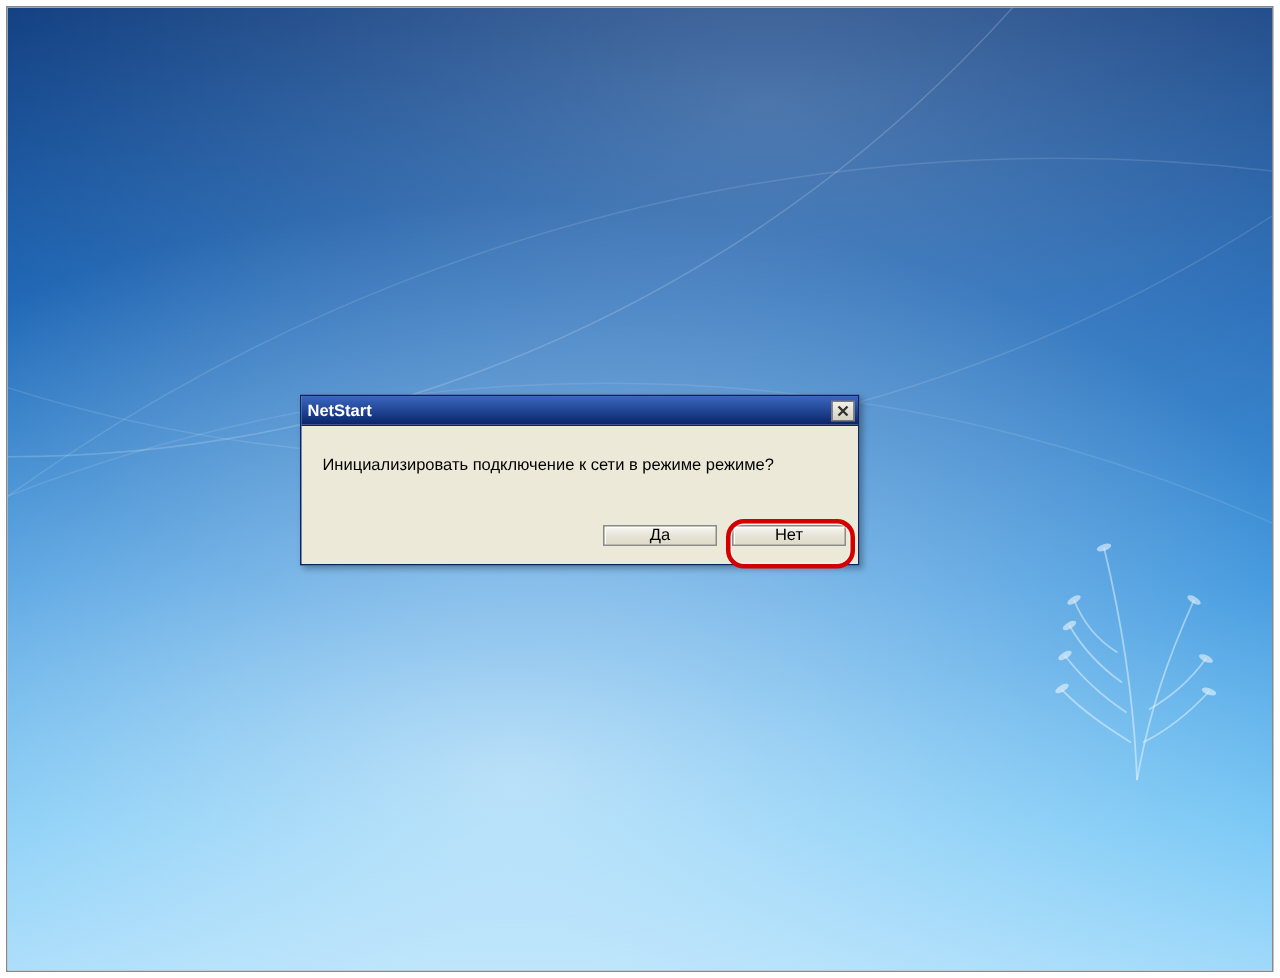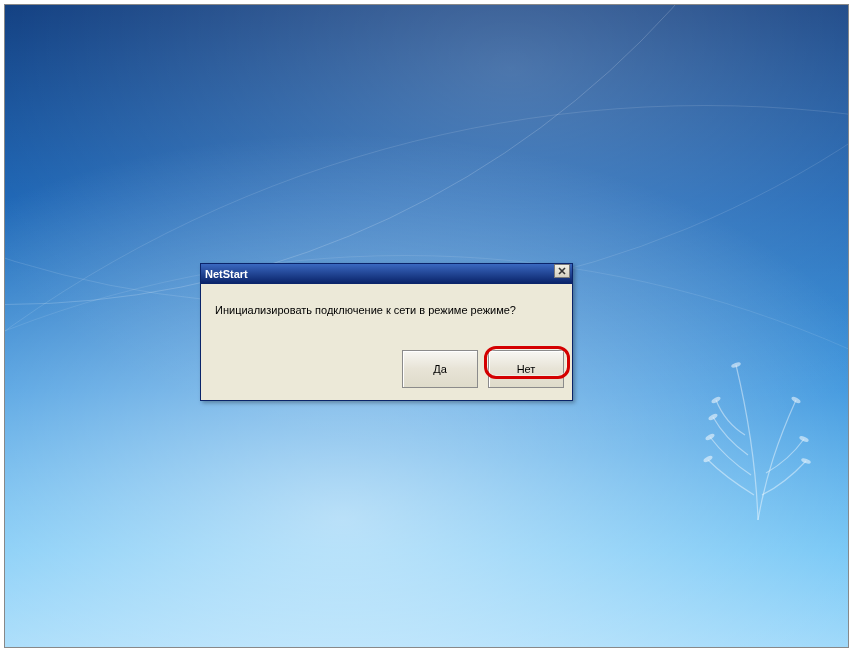--- a/index.html
+++ b/index.html
@@ -67,20 +67,21 @@
       width: 373px;
       background: #ece9d8;
       border: 1px solid #0a246a;
       box-shadow: 2px 2px 4px rgba(0,0,0,0.3);
     }
 
     .titlebar {
       height: 20px;
       background: linear-gradient(180deg, #3a68c0 0%, #0a246a 100%);
       display: flex;
+      align-items: center;
       justify-content: space-between;
       padding: 0 2px 0 4px;
       color: #fff;
       font-weight: bold;
       font-size: 11px;
       border-bottom: 1px solid #0a246a;
     }
 
     .title-text {
       line-height: 20px;
@@ -113,21 +114,21 @@
 
     .button-row {
       display: flex;
       justify-content: flex-end;
       gap: 10px;
       padding: 0 8px 12px 0;
     }
 
     .win-btn {
       width: 76px;
-      height: 38px;
+      height: 14px;
       background: linear-gradient(180deg, #f8f7f3 0%, #e7e3d6 50%, #dedbca 100%);
       border: 1px solid #8b8b8b;
       font-family: inherit;
       font-size: 11px;
       color: #000;
       cursor: default;
       position: relative;
       box-shadow: inset 1px 1px 0 #fff;
     }
 

